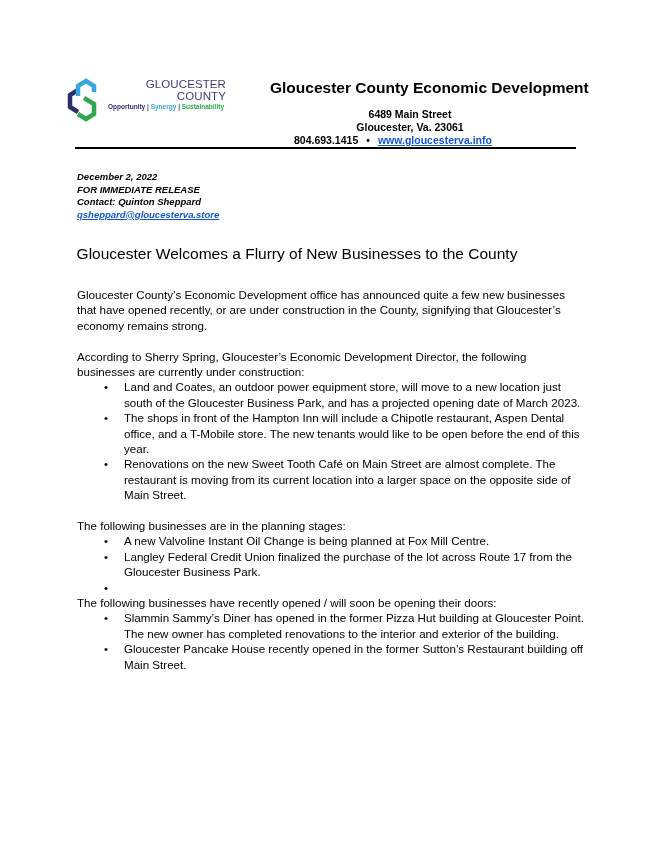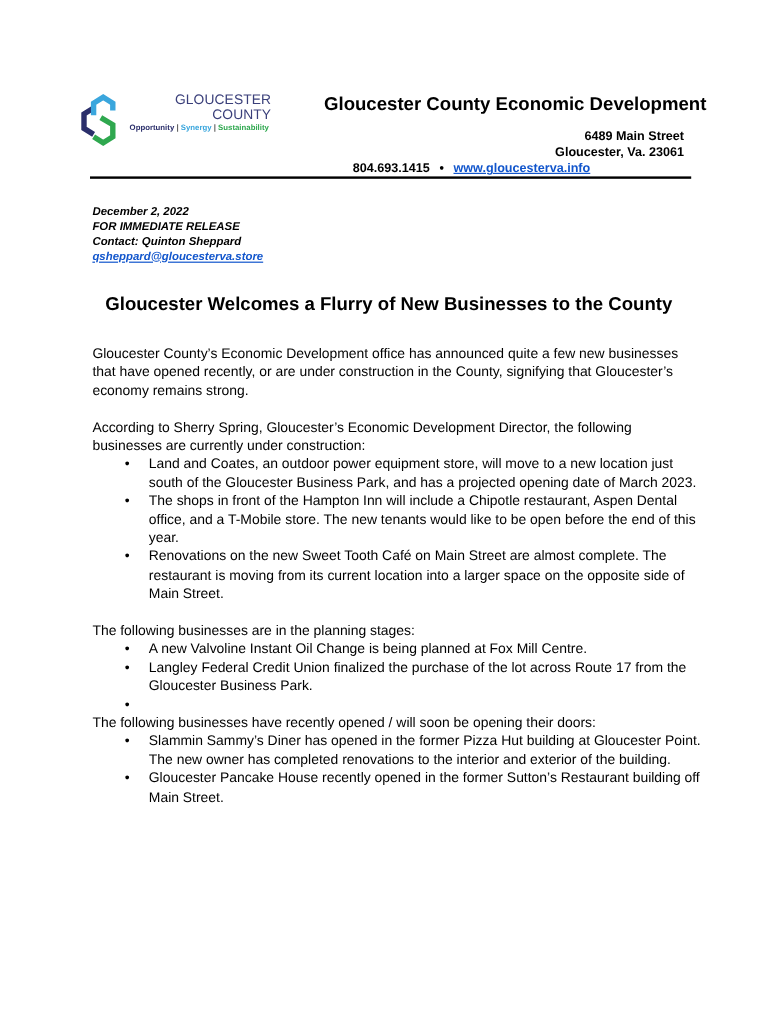--- a/index.html
+++ b/index.html
@@ -6,29 +6,29 @@
   body { width: 650px; height: 841px; position: relative; overflow: hidden;
          font-family: "Liberation Sans", "DejaVu Sans", sans-serif; color: #000; }
   .logo { position: absolute; left: 66px; top: 78px; width: 160px; height: 44px; }
   .logo svg { position: absolute; left: 0; top: 0; }
   .logo-text { position: absolute; left: 42px; top: 0; }
   .logo-l1 { font-size: 11.5px; color: #3a3f7a; letter-spacing: 0.1px; line-height: 12px; text-align: right; }
   .logo-l2 { font-size: 11.5px; color: #3a3f7a; line-height: 12px; }
   .logo-l3 { font-size: 6.5px; font-weight: bold; line-height: 10px; }
   .logo-l3 .o { color: #2b2f6b; } .logo-l3 .s { color: #3aa6dd; } .logo-l3 .u { color: #2fa84f; } .logo-l3 .p { color: #555; }
   .org-title { position: absolute; left: 270px; top: 79px; font-size: 15.5px; font-weight: bold; white-space: nowrap; }
-  .addr { position: absolute; left: 270px; width: 300px; text-align: right; font-size: 10.5px; font-weight: bold; }
+  .addr { position: absolute; left: 260px; width: 300px; text-align: center; font-size: 10.5px; font-weight: bold; }
   .addr1 { top: 108px; } .addr2 { top: 121px; }
   .contact-line { position: absolute; left: 294px; top: 134px; font-size: 10.5px; font-weight: bold; white-space: nowrap; }
   .contact-line a { color: #1155cc; text-decoration: underline; }
   .contact-line .dot { margin: 0 8px; }
   .rule { position: absolute; left: 75px; top: 147px; width: 501px; height: 2px; background: #000; }
   .meta { position: absolute; left: 77px; top: 171px; font-size: 9.5px; font-weight: bold; line-height: 12.5px; font-style: italic; }
   .meta a { color: #1155cc; text-decoration: underline; }
-  .headline { position: absolute; left: 0; width: 594px; top: 245px; text-align: center; font-size: 15.5px; font-weight: bold; margin-left: 27px; }
+  .headline { position: absolute; left: 0; width: 594px; top: 245px; text-align: center; font-size: 15.5px; font-weight: normal; }
   .body { position: absolute; left: 77px; top: 287px; width: 510px; font-size: 11.6px; line-height: 15.4px; }
   .body p { margin: 0; }
   .body p.gap { margin-top: 15.4px; }
   .body ul { margin: 0; padding-left: 47px; list-style: none; }
   .body li { position: relative; }
   .body li .bullet { position: absolute; left: -20px; top: 0; }
 </style>
 </head>
 <body>
 

